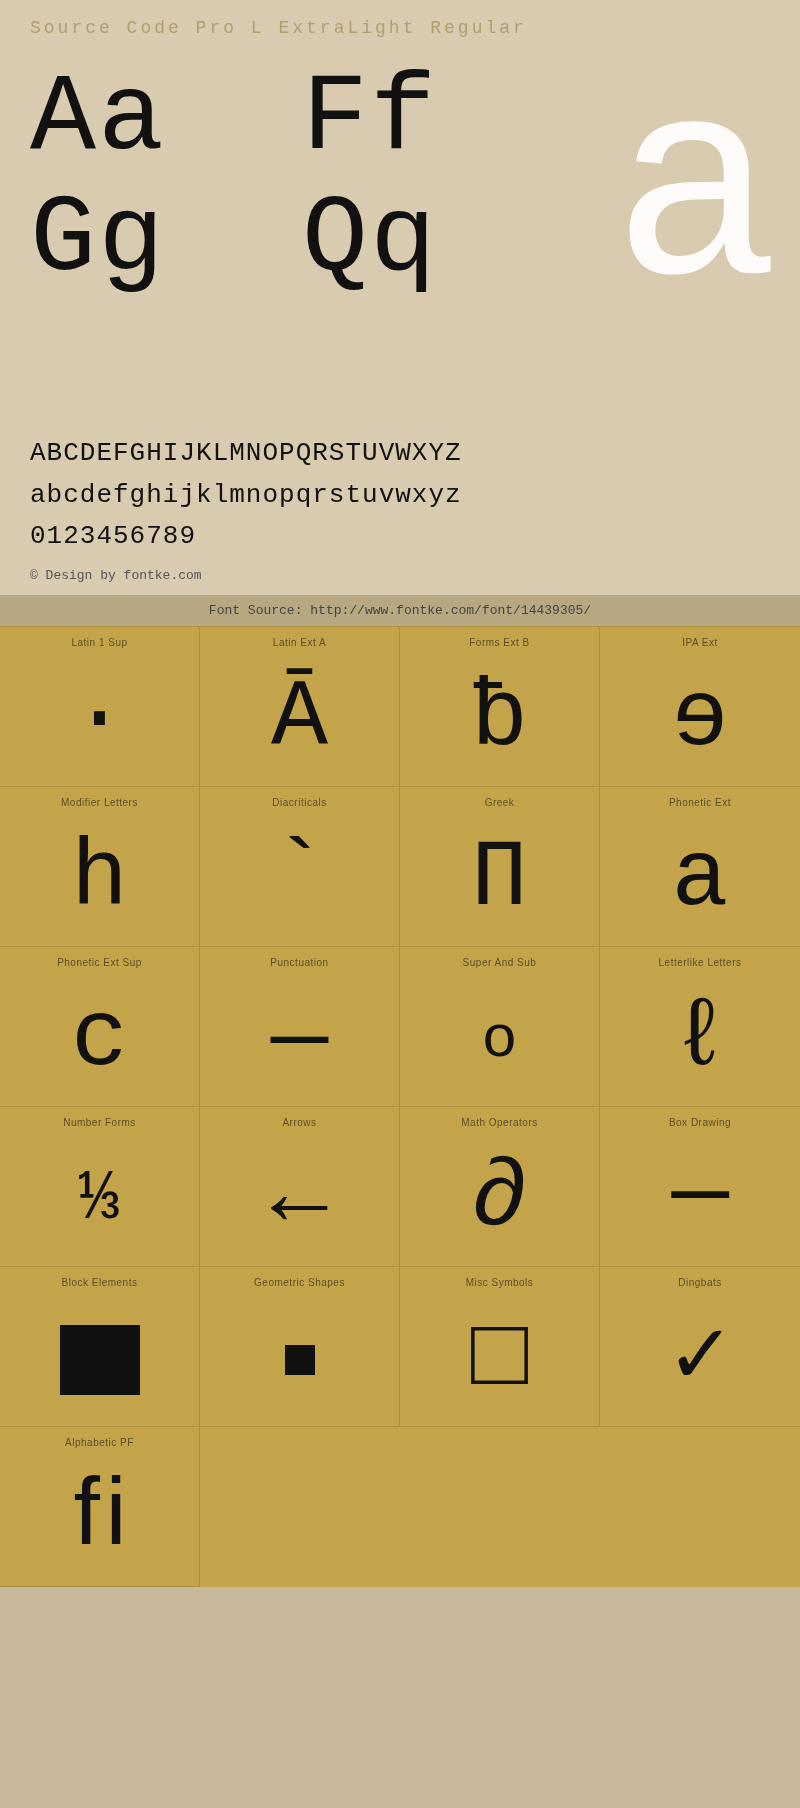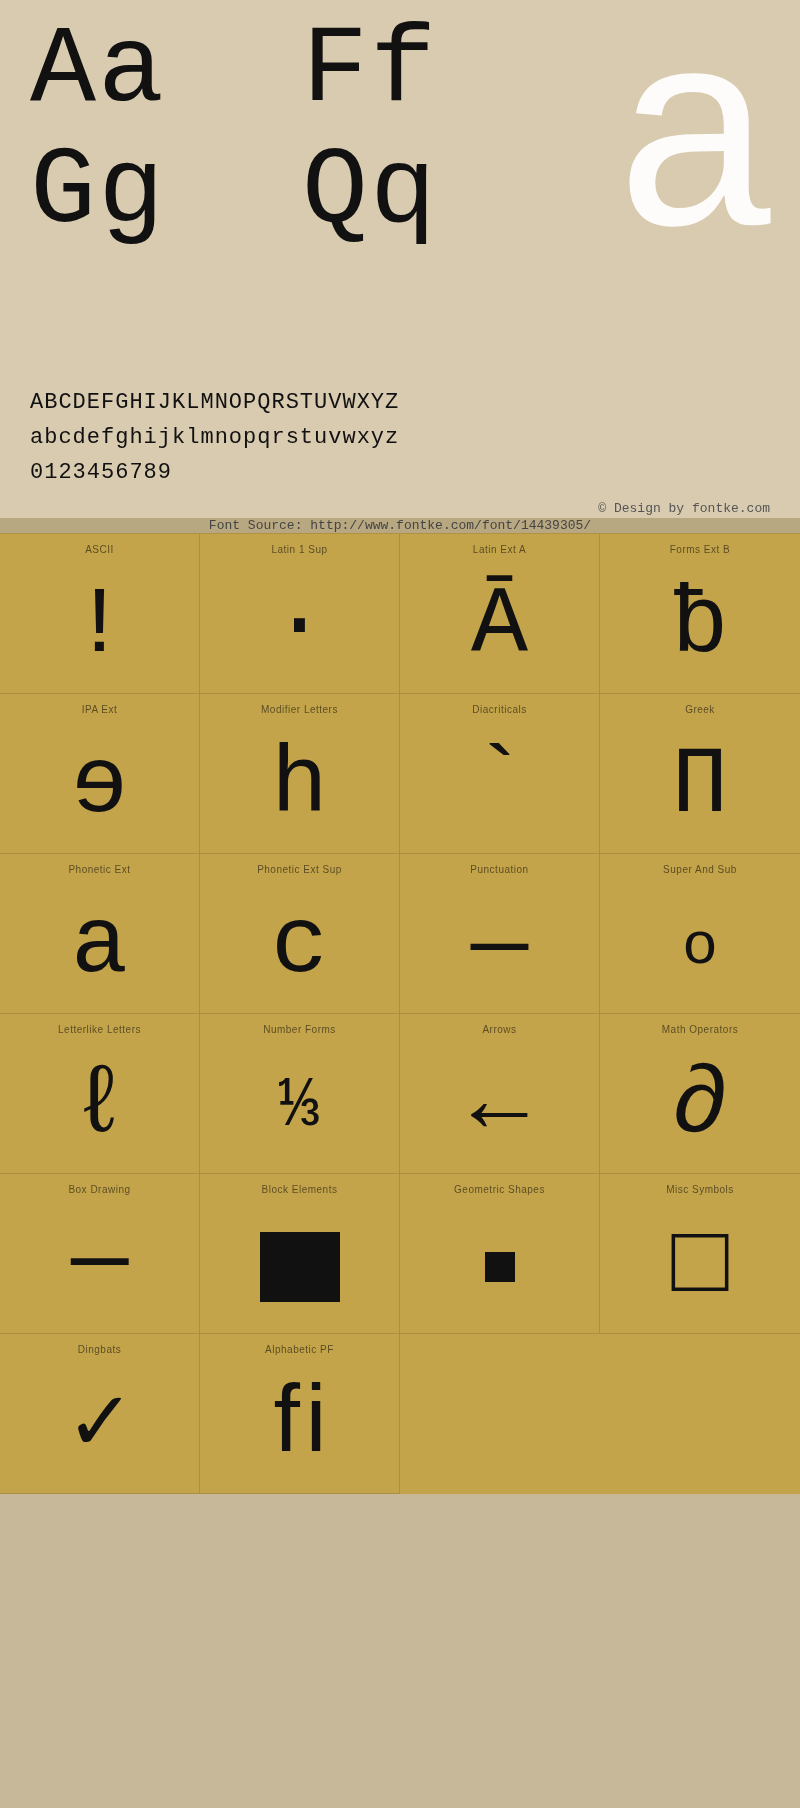--- a/index.html
+++ b/index.html
@@ -43,39 +43,40 @@
       font-size: 280px;
       font-weight: 200;
       color: white;
       font-family: 'Courier New', monospace;
       line-height: 1;
       opacity: 0.95;
     }
 
     .alphabet-row {
       font-family: 'Courier New', monospace;
-      font-size: 22px;
+      font-size: 26px;
       font-weight: normal;
       letter-spacing: 1px;
       color: #111;
       line-height: 1.6;
       padding: 15px 30px 5px 30px;
     }
 
     .copyright-row {
-      text-align: right;
-      padding: 5px 30px 2px 30px;
+      text-align: left;
+      padding: 5px 30px 12px 30px;
       font-size: 13px;
       color: #555;
       font-family: 'Courier New', monospace;
     }
 
     .font-source-bar {
       background: #b8a882;
       text-align: center;
+      padding: 8px;
       font-size: 13px;
       color: #444;
       font-family: 'Courier New', monospace;
     }
 
     
     .grid-section {
       background: #b8963c;
       background: #c4a44a;
     }
@@ -139,20 +140,21 @@
     .small-black-square {
       width: 30px;
       height: 30px;
       background: #111;
     }
   </style>
 </head>
 <body>
 
 <div class="top-section">
+  <div class="font-title">Source Code Pro L ExtraLight Regular</div>
 
   <div class="specimen-area">
     <div class="big-a-overlay">a</div>
     <div class="big-letters">Aa &nbsp;Ff</div>
     <div class="big-letters">Gg &nbsp;Qq</div>
   </div>
 
   <div class="alphabet-row">
     <div>ABCDEFGHIJKLMNOPQRSTUVWXYZ</div>
     <div>abcdefghijklmnopqrstuvwxyz</div>
@@ -161,24 +163,20 @@
 
   <div class="copyright-row">© Design by fontke.com</div>
 </div>
 
 <div class="font-source-bar">Font Source: http://www.fontke.com/font/14439305/</div>
 
 <div class="grid-section">
   <div class="glyph-grid">
 
     <div class="glyph-cell">
-      <span class="cell-label">ASCII</span>
-      <span class="cell-glyph large">!</span>
-    </div>
-    <div class="glyph-cell">
       <span class="cell-label">Latin 1 Sup</span>
       <span class="cell-glyph large">·</span>
     </div>
     <div class="glyph-cell">
       <span class="cell-label">Latin Ext A</span>
       <span class="cell-glyph large">Ā</span>
     </div>
     <div class="glyph-cell">
       <span class="cell-label">Forms Ext B</span>
       <span class="cell-glyph large">ƀ</span>

